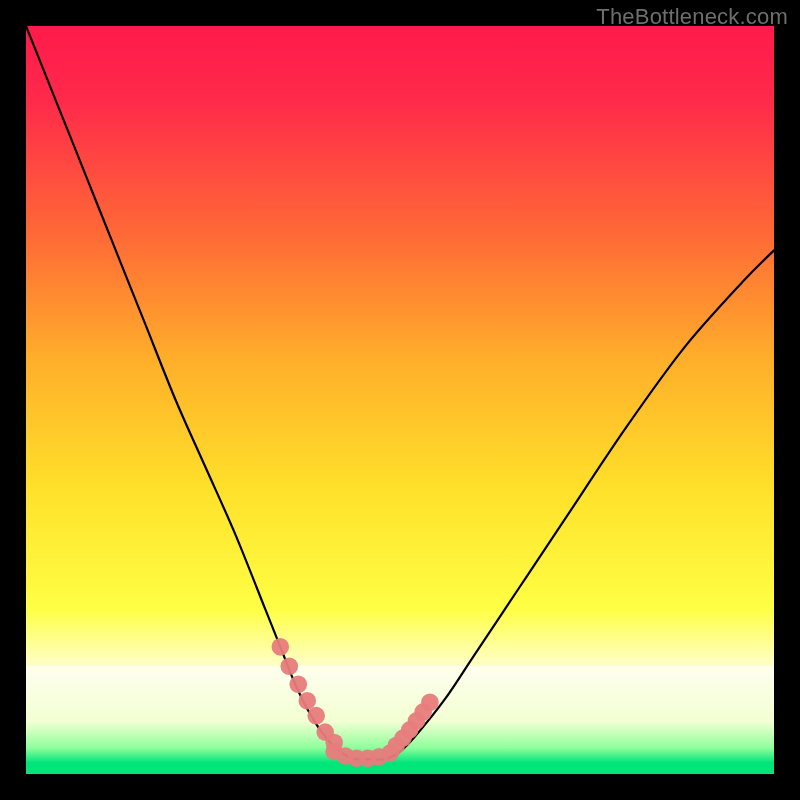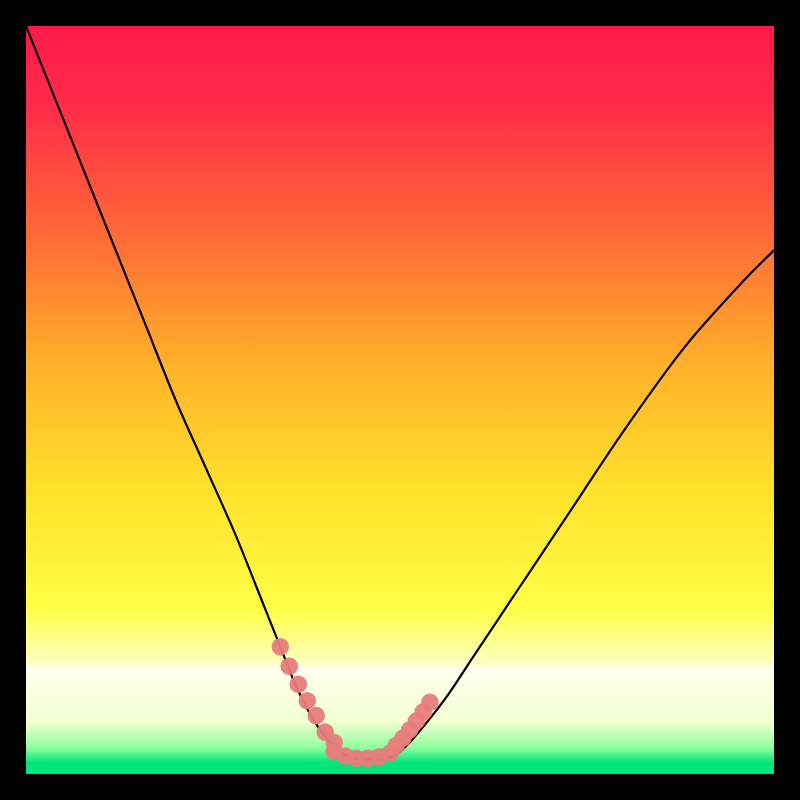--- a/index.html
+++ b/index.html
@@ -81,13 +81,14 @@
           <circle cx="364.28" cy="727.06" r="8.8" fill="#e77c7c" fill-opacity="0.95"></circle>
           <circle cx="370.26" cy="719.58" r="8.8" fill="#e77c7c" fill-opacity="0.95"></circle>
           <circle cx="376.99" cy="712.10" r="8.8" fill="#e77c7c" fill-opacity="0.95"></circle>
           <circle cx="383.72" cy="703.87" r="8.8" fill="#e77c7c" fill-opacity="0.95"></circle>
           <circle cx="390.46" cy="694.89" r="8.8" fill="#e77c7c" fill-opacity="0.95"></circle>
           <circle cx="397.19" cy="685.92" r="8.8" fill="#e77c7c" fill-opacity="0.95"></circle>
           <circle cx="403.92" cy="676.19" r="8.8" fill="#e77c7c" fill-opacity="0.95"></circle>
         </g>
     </svg>
   </div>
+  <div class="watermark">TheBottleneck.com</div>
 </div>
 
 </body></html>

